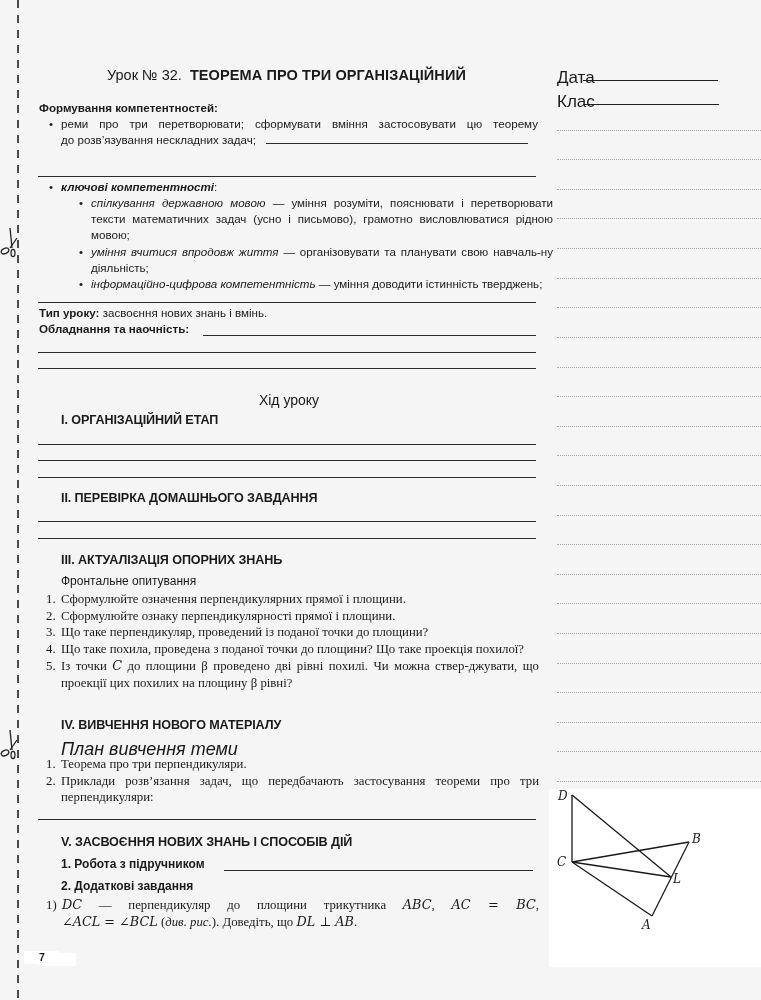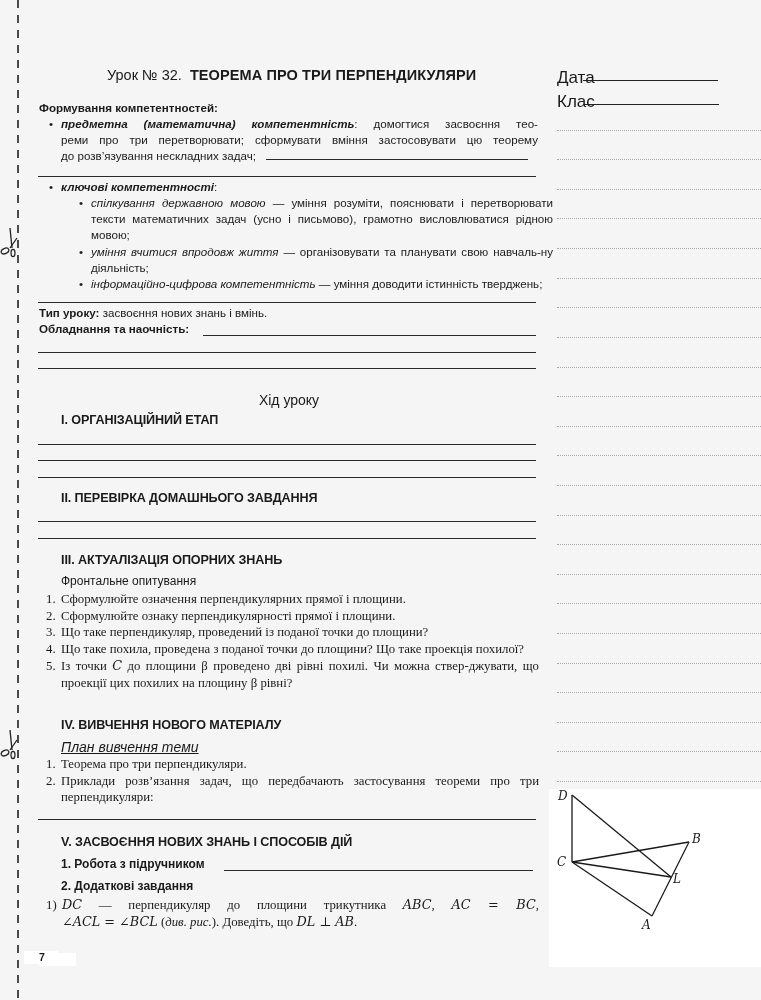--- a/index.html
+++ b/index.html
@@ -46,21 +46,21 @@
 </svg>
 <svg class="scissors" style="top:728px;" viewBox="0 0 20 32">
   <path d="M10 2 L12 22" stroke="#222" stroke-width="1.3" fill="none"></path>
   <path d="M17 12 L10 22" stroke="#222" stroke-width="1.3" fill="none"></path>
   <ellipse cx="5" cy="25" rx="4" ry="2.6" stroke="#222" stroke-width="1.2" fill="none" transform="rotate(-25 5 25)"></ellipse>
   <ellipse cx="13" cy="27" rx="2" ry="3.6" stroke="#222" stroke-width="1.2" fill="none"></ellipse>
 </svg>
 
 <div class="abs title sans">
   <span>Урок № 32.</span>&nbsp;
-  <b>ТЕОРЕМА ПРО ТРИ ПЕРПЕНДИКУЛЯРИ</b>
+  <b>ТЕОРЕМА ПРО ТРИ ОРГАНІЗАЦІЙНИЙ</b>
 </div>
 
 <div class="abs side-label sans" style="top:68px; left:557px;">
   <span>Дата</span>
 </div>
 <div class="rule" style="top:80px; left:583px; width:135px; background:#222;"></div>
 <div class="abs side-label sans" style="top:92px; left:557px;">
   <span>Клас</span>
 </div>
 <div class="rule" style="top:104px; left:583px; width:136px; background:#222;"></div>
@@ -87,21 +87,20 @@
   <div class="dotted" style="top:663px;"></div>
   <div class="dotted" style="top:692px;"></div>
   <div class="dotted" style="top:722px;"></div>
   <div class="dotted" style="top:751px;"></div>
   <div class="dotted" style="top:781px;"></div>
 </div>
 
 <div class="abs sans small" style="top:100px; left:39px; font-weight:700;">Формування компетентностей:</div>
 
 <div class="abs sans small just bullet" style="top:116px; left:61px; width:477px;">
-  <div style="text-align:justify; text-align-last:justify;"><b><i>предметна (математична) компетентність</i></b><span>: домогтися засвоєння тео-</span></div>
   <div style="text-align:justify; text-align-last:justify;">реми про три перетворювати; сформувати вміння застосовувати цю теорему</div>
   <div><span>до розв’язування нескладних задач;</span>&nbsp;&nbsp;&nbsp;<span class="blank" style="width:262px;"></span></div>
 </div>
 <div class="rule" style="top:176px; left:38px; width:498px;"></div>
 
 <div class="abs sans small bullet" style="top:179px; left:61px;">
   <b><i>ключові компетентності</i></b><span>:</span>
 </div>
 <div class="abs sans small" style="top:195px; left:91px; width:462px;">
   <div class="bullet just" style="position:relative;"><i>спілкування державною мовою</i><span> — уміння розуміти, пояснювати і перетворювати тексти математичних задач (усно і письмово), грамотно висловлюватися рідною мовою;</span></div>
@@ -137,21 +136,21 @@
 
 <div class="abs serif q" style="top:591px; left:46px; width:493px;">
   <div style="position:relative; padding-left:15px;"><span class="num">1.</span><span>Сформулюйте означення перпендикулярних прямої і площини.</span></div>
   <div style="position:relative; padding-left:15px;"><span class="num">2.</span><span>Сформулюйте ознаку перпендикулярності прямої і площини.</span></div>
   <div style="position:relative; padding-left:15px;"><span class="num">3.</span><span>Що таке перпендикуляр, проведений із поданої точки до площини?</span></div>
   <div class="just" style="position:relative; padding-left:15px;"><span class="num">4.</span><span>Що таке похила, проведена з поданої точки до площини? Що таке проекція похилої?</span></div>
   <div class="just" style="position:relative; padding-left:15px; margin-top:1px;"><span class="num">5.</span><span>Із точки </span><i class="m">C</i><span> до площини β проведено дві рівні похилі. Чи можна ствер-джувати, що проекції цих похилих на площину β рівні?</span></div>
 </div>
 
 <div class="abs sans h-sec" style="top:718px; left:61px;">IV. ВИВЧЕННЯ НОВОГО МАТЕРІАЛУ</div>
-<div class="abs sans" style="top:739px; left:61px; font-size:14px; font-style:italic;text-decoration:underline;">План вивчення теми</div>
+<div class="abs sans" style="top:739px; left:61px; font-size:18px; font-style:italic;">План вивчення теми</div>
 <div class="abs serif q" style="top:756px; left:46px; width:493px;">
   <div style="position:relative; padding-left:15px;"><span class="num">1.</span><span>Теорема про три перпендикуляри.</span></div>
   <div class="just" style="position:relative; padding-left:15px;"><span class="num">2.</span><span>Приклади розв’язання задач, що передбачають застосування теореми про три перпендикуляри:</span></div>
 </div>
 <div class="rule" style="top:819px; left:38px; width:498px;"></div>
 
 <div class="abs sans h-sec" style="top:835px; left:61px;">V. ЗАСВОЄННЯ НОВИХ ЗНАНЬ І СПОСОБІВ ДІЙ</div>
 <div class="abs sans" style="top:857px; left:61px; font-size:12px; font-weight:700; white-space:nowrap;">1. Робота з підручником</div>
 <div class="rule" style="top:870px; left:224px; width:309px;"></div>
 <div class="abs sans" style="top:879px; left:61px; font-size:12px; font-weight:700;">2. Додаткові завдання</div>

